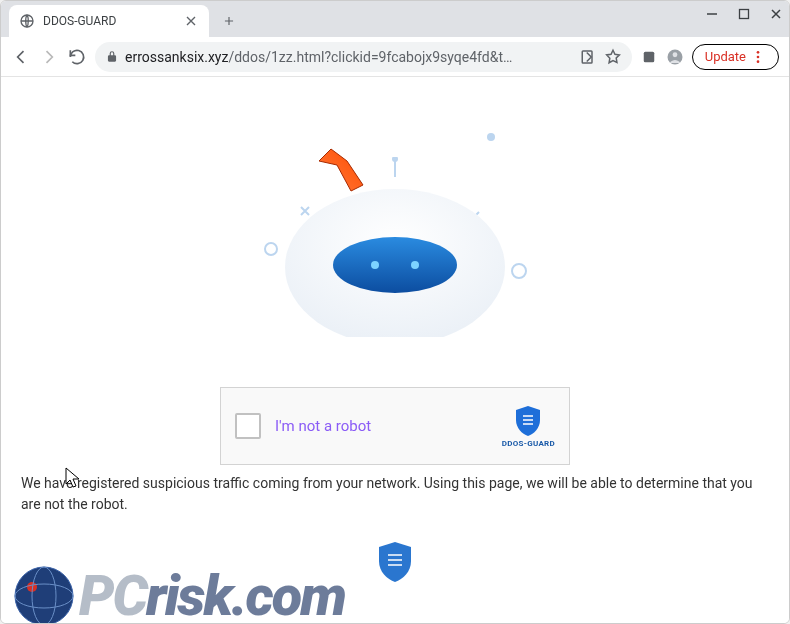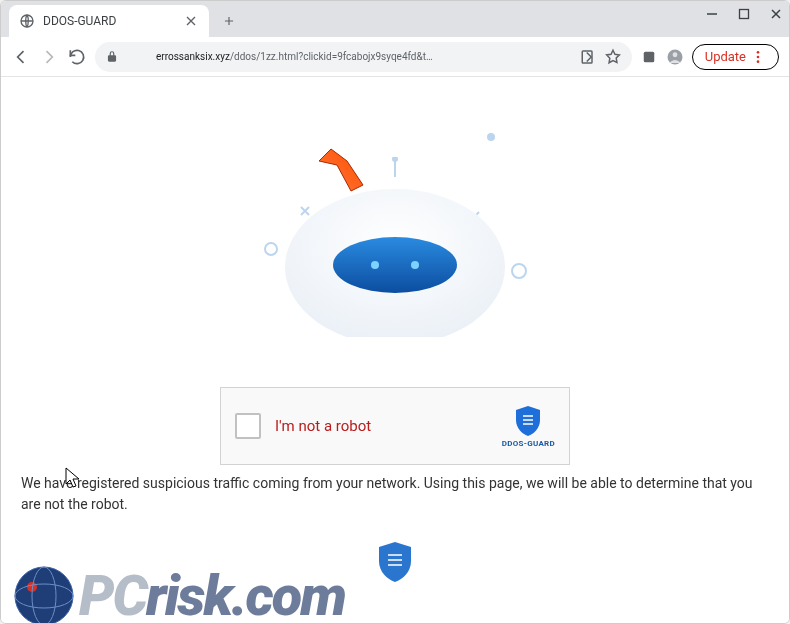--- a/index.html
+++ b/index.html
@@ -13,34 +13,34 @@
 .tab-close { width:16px; height:16px; color:#5f6368; cursor:pointer; }
 .new-tab-btn { width:28px; height:28px; display:flex; align-items:center; justify-content:center; cursor:pointer; border-radius:50%; color:#5f6368; margin-left:6px; margin-bottom:2px; }
 .window-controls { position:absolute; right:6px; top:6px; display:flex; gap:18px; align-items:center; }
 .window-controls span { width:14px; height:14px; color:#3c4043; cursor:pointer; font-family:Arial; display:inline-flex; align-items:center; justify-content:center; }
 
 .toolbar { height:40px; background:#fff; display:flex; align-items:center; padding:0 10px; gap:8px; border-bottom:1px solid #e4e4e4; }
 .nav-icon { width:20px; height:20px; color:#5f6368; cursor:pointer; }
 .nav-icon.disabled { color:#b9b9b9; cursor:default; }
 .address-bar { flex:1; height:30px; background:#f1f3f4; border-radius:15px; display:flex; align-items:center; padding:0 10px; overflow:hidden; gap:6px; }
 .lock-icon { width:14px; height:14px; color:#5f6368; flex-shrink:0; }
-.url-text { font-size:10px; color:#5f6368; white-space:nowrap; overflow:hidden; text-overflow:ellipsis; flex:1;margin-left:31px; }
+.url-text { font-size:14px; color:#5f6368; white-space:nowrap; overflow:hidden; text-overflow:ellipsis; flex:1; }
 .url-host { color:#202124; }
 .share-icon,.star-icon,.ext-icon,.avatar-icon { width:18px; height:18px; color:#5f6368; cursor:pointer; flex-shrink:0; }
 .update-btn { border:1px solid #000000; color:#d93025; background:#fff; border-radius:16px; padding:4px 12px; font-size:13px; display:flex; align-items:center; gap:4px; cursor:pointer; }
 .update-dots { width:16px; height:16px; }
 
 .content { flex:1; position:relative; background:#fff; overflow:hidden; }
 .background-decor { position:absolute; top:0; left:0; right:0; height:260px; }
 .robot-illustration { position:absolute; top:80px; left:50%; transform:translateX(-50%); width:260px; }
 
 .captcha-box { position:absolute; top:310px; left:50%; transform:translateX(-50%); width:350px; height:78px; border:1px solid #d3d3d3; background:#f9f9f9; display:flex; align-items:center; padding:0 14px; justify-content:space-between; }
 .captcha-left { display:flex; align-items:center; gap:14px; }
 .captcha-checkbox { width:26px; height:26px; border:2px solid #c1c1c1; border-radius:2px; background:#fff; cursor:pointer; }
-.captcha-label { font-size:15px; color:#b91c1c; }
+.captcha-label { font-size:15px; color:#8b5cf6; }
 .captcha-brand { display:flex; flex-direction:column; align-items:center; gap:2px; }
 .shield { width:28px; height:32px; }
 .captcha-brand-text { font-size:8px; color:#1a5aa8; font-weight:bold; letter-spacing:0.3px; }
 
 .message { position:absolute; top:396px; left:20px; right:20px; text-align:left; font-size:14px; color:#333; line-height:1.5; }
 
 .center-shield { position:absolute; bottom:40px; left:50%; transform:translateX(-50%); width:36px; }
 
 .arrow-annotation { position:absolute; top:70px; left:316px; width:56px; height:56px; }
 

